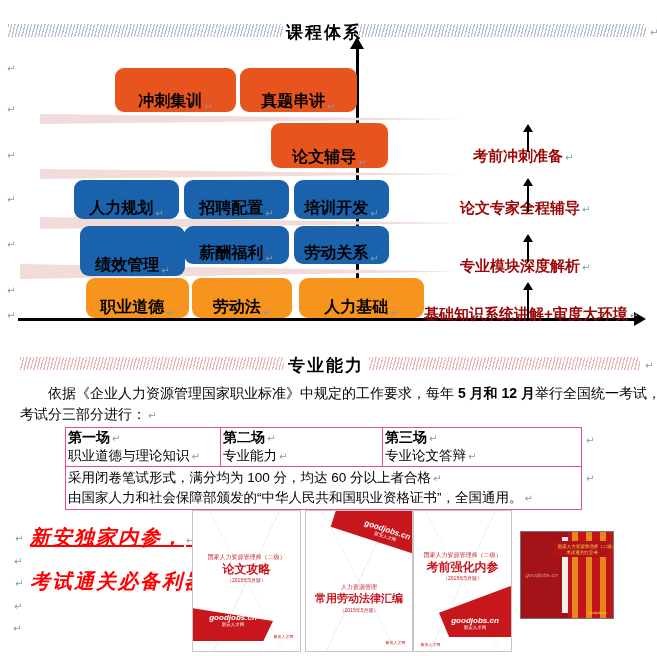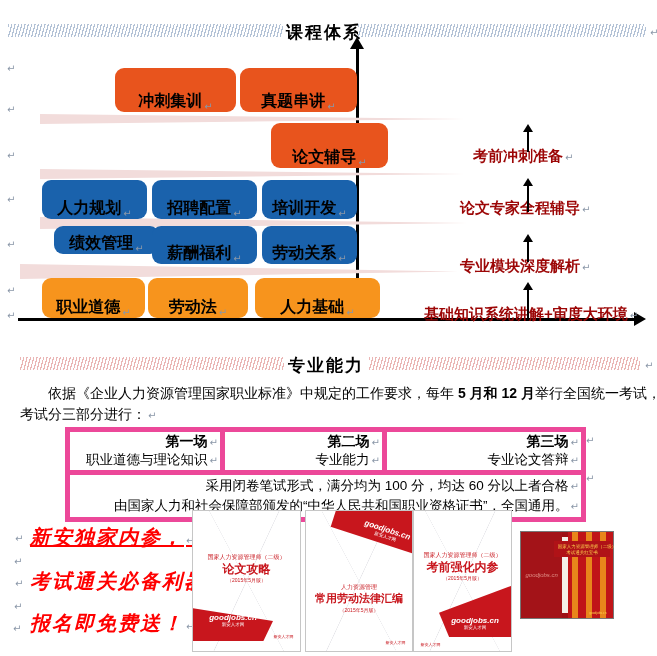--- a/index.html
+++ b/index.html
@@ -10,38 +10,38 @@
   
   .hatch { position:absolute; height:13px; }
   .hatch-blue { background:repeating-linear-gradient(105deg,#b3c2d6 0,#b3c2d6 1.2px,#ffffff 1.2px,#ffffff 3.2px); }
   .hatch-pink { background:repeating-linear-gradient(105deg,#eab6b5 0,#eab6b5 1.2px,#ffffff 1.2px,#ffffff 3.2px); }
   .sec-title { position:absolute; font-size:17px; font-weight:600; letter-spacing:2px; white-space:nowrap; }
 
   
   .box { position:absolute; display:flex; align-items:flex-end; justify-content:center;
          font-size:16px; font-weight:600; color:#000; white-space:nowrap;border-radius:9px; }
   .orange { background:#e8541d; }
-  .blue   { background:#1a62ac; }
-  .amber  { background:#f7941d; }
+  .blue   { background:#1a62ac;margin-left:32px; }
+  .amber  { background:#f7941d;margin-left:44px; }
   .band { position:absolute; background:#f2dcdb; clip-path:polygon(0 0,100% 50%,0 100%); }
   .ann { position:absolute; font-size:15px; font-weight:700; color:#9c0606; white-space:nowrap;margin-top:40px; }
   .axis-v { position:absolute; left:356px; top:48px; width:3px; height:272px; background:#000; }
   .axis-v-head { position:absolute; left:350px; top:37px; width:0; height:0;
                  border:7px solid transparent; border-top:none; border-bottom:12px solid #000; }
   .axis-h { position:absolute; left:18px; top:318px; width:618px; height:3px; background:#000; }
   .axis-h-head { position:absolute; left:634px; top:312px; width:0; height:0;
                  border:7px solid transparent; border-right:none; border-left:12px solid #000; }
   .seg { position:absolute; width:2px; background:#000; }
   .seg::before { content:""; position:absolute; left:-4px; top:-8px; width:0; height:0;
                  border:5px solid transparent; border-top:none; border-bottom:8px solid #000; }
 
   
   .para-line { position:absolute; font-size:14px; line-height:20px; white-space:nowrap; }
   .exam-table { position:absolute; left:65px; top:427px; border-collapse:collapse; table-layout:fixed; }
-  .exam-table td { border:5px solid #ec4899; text-align:right; vertical-align:middle; padding:1px 2px; }
+  .exam-table td { border:1px solid #ec4899; text-align:left; vertical-align:middle; padding:1px 2px; }
   .cell-line1 { font-size:14px; font-weight:700; line-height:17px; }
   .cell-line2 { font-size:13.5px; line-height:17px; }
   .note-line { font-size:13.5px; line-height:19px; }
 
   
   .slogan { position:absolute; left:30px; color:#ff0000; font-family:"DejaVu Serif","Liberation Serif",serif;
             font-style:italic; font-weight:700; font-size:20px; letter-spacing:2px; white-space:nowrap; }
   .book { position:absolute; background:#fff; border:1px solid #c6c6c6; overflow:hidden; }
   .cover-lines { position:absolute; inset:0;
      background-image:linear-gradient(115deg,transparent 49.6%,#e4e4e8 50%,transparent 50.4%),
@@ -92,21 +92,21 @@
   <div class="band" style="left:40px; top:217px; width:428px; height:12px;"></div>
   <div class="band" style="left:20px; top:264px; width:438px; height:15px;"></div>
 
   <div class="box orange ret" style="left:115px; top:68px; width:121px; height:44px;">冲刺集训<span class="retmark">↵</span></div>
   <div class="box orange ret" style="left:240px; top:68px; width:117px; height:44px;">真题串讲<span class="retmark">↵</span></div>
   <div class="box orange ret" style="left:240px; top:123px; width:117px; height:45px;margin-left:31px;">论文辅导<span class="retmark">↵</span></div>
 
   <div class="box blue ret" style="left:42px;  top:180px; width:105px; height:39px;">人力规划<span class="retmark">↵</span></div>
   <div class="box blue ret" style="left:152px; top:180px; width:105px; height:39px;">招聘配置<span class="retmark">↵</span></div>
   <div class="box blue ret" style="left:262px; top:180px; width:95px;  height:39px;">培训开发<span class="retmark">↵</span></div>
-  <div class="box blue ret" style="left:54px;  top:226px; width:105px; height:28px;">绩效管理<span class="retmark">↵</span></div>
+  <div class="box blue ret" style="left:48px;  top:226px; width:105px; height:50px;">绩效管理<span class="retmark">↵</span></div>
   <div class="box blue ret" style="left:152px; top:226px; width:105px; height:38px;">薪酬福利<span class="retmark">↵</span></div>
   <div class="box blue ret" style="left:262px; top:226px; width:95px;  height:38px;">劳动关系<span class="retmark">↵</span></div>
 
   <div class="box amber ret" style="left:42px;  top:278px; width:103px; height:40px;">职业道德<span class="retmark">↵</span></div>
   <div class="box amber ret" style="left:148px; top:278px; width:100px; height:40px;">劳动法<span class="retmark">↵</span></div>
   <div class="box amber ret" style="left:255px; top:278px; width:125px; height:40px;">人力基础<span class="retmark">↵</span></div>
 
   <div class="ann ret" style="left:473px; top:107px;">考前冲刺准备<span class="retmark">↵</span></div>
   <div class="ann ret" style="left:460px; top:159px;">论文专家全程辅导<span class="retmark">↵</span></div>
   <div class="ann ret" style="left:460px; top:217px;">专业模块深度解析<span class="retmark">↵</span></div>
@@ -160,21 +160,20 @@
         <div class="note-line ret">由国家人力和社会保障部颁发的“中华人民共和国职业资格证书”，全国通用。<span class="retmark">↵</span></div>
       </td>
     </tr>
   </tbody>
     </table>
   <span class="mark ret" style="left:584px; top:430px;"><span class="retmark">↵</span></span>
   <span class="mark ret" style="left:584px; top:468px;"><span class="retmark">↵</span></span>
 
   <div class="slogan ret" style="top:524px;text-decoration:underline;">新安独家内参，<span class="retmark">↵</span></div>
   <div class="slogan ret" style="top:568px;">考试通关必备利器！<span class="retmark">↵</span></div>
-  <div class="slogan ret" style="top:610px;">报名即免费送！<span class="retmark">↵</span></div>
   <span class="mark ret" style="left:13px; top:528px;"><span class="retmark">↵</span></span>
   <span class="mark ret" style="left:12px; top:551px;"><span class="retmark">↵</span></span>
   <span class="mark ret" style="left:13px; top:573px;"><span class="retmark">↵</span></span>
   <span class="mark ret" style="left:12px; top:596px;"><span class="retmark">↵</span></span>
   <span class="mark ret" style="left:11px; top:618px;"><span class="retmark">↵</span></span>
 
   <div class="book" style="left:192px; top:510px; width:109px; height:142px;">
     <div class="cover-lines"></div>
     <div class="bk-series" style="top:42px;">国家人力资源管理师（二级）</div>
     <div class="bk-title" style="top:50px;">论文攻略</div>

